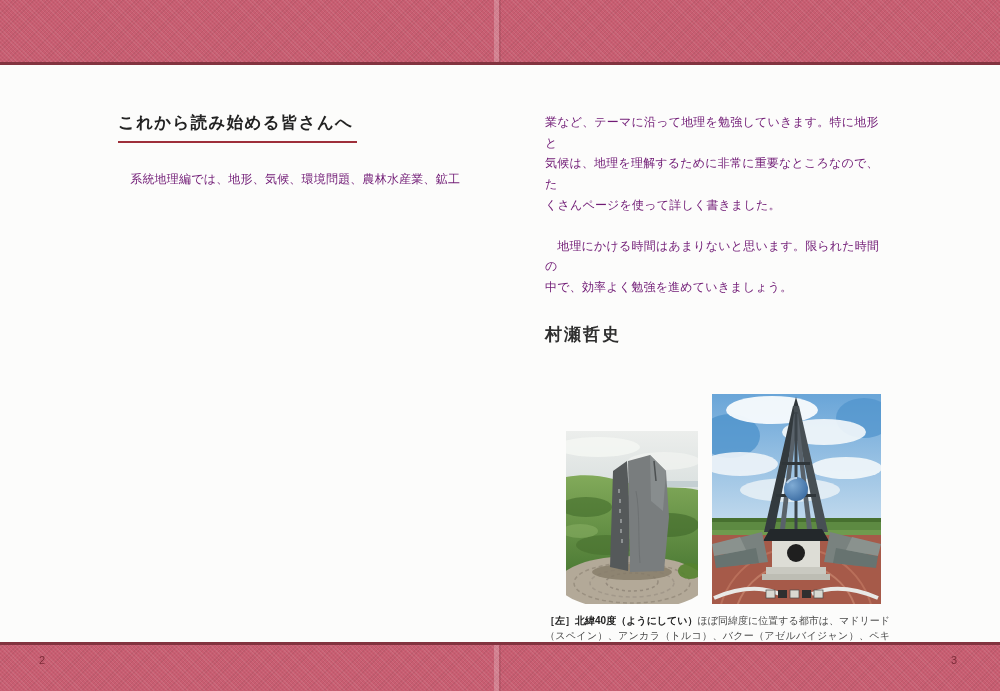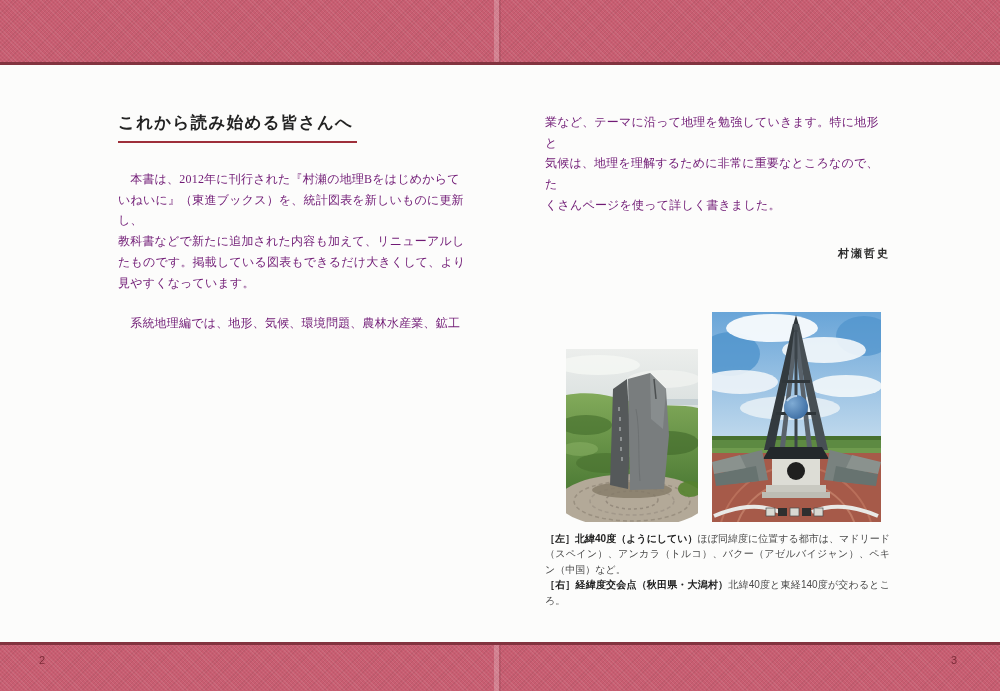--- a/index.html
+++ b/index.html
@@ -22,51 +22,48 @@
   
   .col{position:absolute;top:112px;color:#3b3b3b;}
   .col.left{left:118px;width:350px;}
   .col.right{left:545px;width:345px;}
   h1.title{display:inline-block;margin:0 0 26px 0;padding:0 4px 7px 0;
            font-family:Liberation Mono, monospace;
            font-size:16.5px;font-weight:bold;letter-spacing:1.3px;color:#222;
            border-bottom:2px solid #9e2f3a;}
   p.body{margin:0 0 20px 0;font-size:12px;line-height:20.7px;letter-spacing:.2px;
          white-space:pre-line;color:#701a75;}
-  .author{margin:24px 0 0 0;font-size:11px;font-weight:600;letter-spacing:2px;
-          line-height:26px;text-align:right;color:#2e2e2e;}
+  .author{margin:24px 0 0 0;font-size:17px;font-weight:600;letter-spacing:2px;
+          line-height:26px;text-align:left;color:#2e2e2e;}
   
   .photos{margin-top:46px;display:flex;gap:14px;padding-left:21px;align-items:flex-start;}
   .photo{display:block;}
   .photo.offset{margin-top:37px;}
   
   .caption{margin-top:9px;font-family:"Liberation Sans","DejaVu Sans",sans-serif;
            font-size:10px;line-height:15.5px;color:#4a4a4a;text-align:justify;}
   .caption p{margin:0;}
   .caption b{color:#222;}
 </style>
 </head>
 <body>
 
 <div class="stage">
 
   <section class="col left">
     <h1 class="title">これから読み始める皆さんへ</h1>
-    <p class="body">　本書は、2012年に刊行された『村瀬の地理Bをはじめからて
-いねいに』（東進ブックス）を、統計図表を新しいものに更新し、
-教科書などで新たに追加された内容も加えて、リニューアルし
-たものです。掲載している図表もできるだけ大きくして、より
-見やすくなっています。</p>
     <p class="body">　系統地理編では、地形、気候、環境問題、農林水産業、鉱工</p>
   </section>
 
   <section class="col right">
     <p class="body">業など、テーマに沿って地理を勉強していきます。特に地形と
 気候は、地理を理解するために非常に重要なところなので、た
 くさんページを使って詳しく書きました。</p>
+    <p class="body">　地理にかける時間はあまりないと思います。限られた時間の
+中で、効率よく勉強を進めていきましょう。</p>
     <p class="author">村瀬哲史</p>
 
     <div class="photos">
 
       <svg class="photo offset" width="132" height="173" viewBox="0 0 132 173">
         <defs>
           <linearGradient id="skyL" x1="0" y1="0" x2="0" y2="1">
             <stop offset="0" stop-color="#eceeec"></stop>
               <stop offset="1" stop-color="#d7dedd"></stop>
           </linearGradient>

